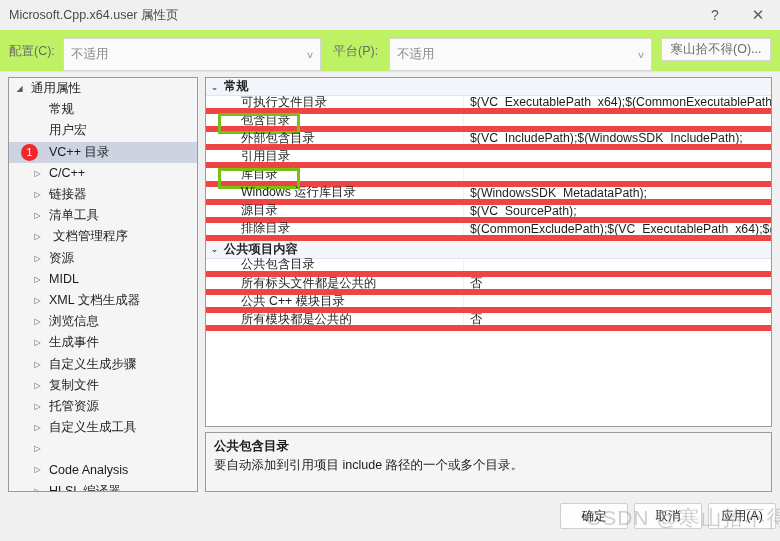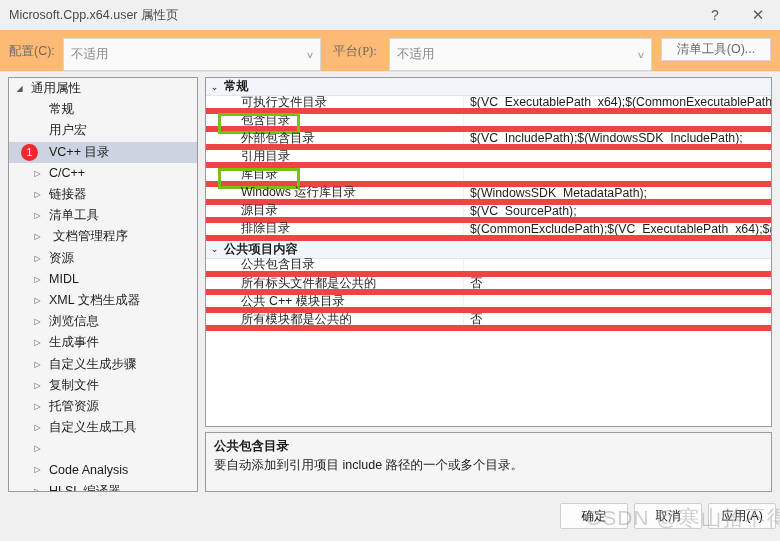--- a/index.html
+++ b/index.html
@@ -39,21 +39,21 @@
     color: #5a5a5a;
     font-size: 14px;
   }
   .titlebar .tbtn.close { font-size: 15px; width: 44px; }
 
   
   .configbar {
     position: absolute;
     left: 0; top: 30px;
     width: 780px; height: 41px;
-    background: #fdba74;
+    background: #bef264;
     border-bottom: 1px solid #e3e3e3;
   }
   .cfg-label {
     position: absolute;
     font-size: 12.5px;
     color: #6b6b6b;
     top: 13px;
   }
   .combo {
     position: absolute;
@@ -242,26 +242,26 @@
   <div class="tbtn">?</div>
   <div class="tbtn close">✕</div>
 </div>
 
 <div class="configbar">
   <div class="cfg-label" style="left:9px;">配置(C):</div>
   <div class="combo" style="left:63px; width:258px;">
     <span class="cval">不适用</span>
     <span class="carrow">∨</span>
   </div>
-  <div class="cfg-label" style="left:333px;font-family:Liberation Serif, serif;">平台(P):</div>
+  <div class="cfg-label" style="left:333px;">平台(P):</div>
   <div class="combo" style="left:389px; width:263px;">
     <span class="cval">不适用</span>
     <span class="carrow">∨</span>
   </div>
-  <div class="pushbtn" style="left:661px; top:8px; width:110px; height:23px;">清单工具(O)...</div>
+  <div class="pushbtn" style="left:661px; top:8px; width:110px; height:23px;">寒山拾不得(O)...</div>
 </div>
 
 <div class="treepanel">
   <div id="tree-container">
       <div class="tnode">
         <span style="width: 4px; flex: 0 0 auto;"></span>
         <span class="glyph">◢</span>
         <span style="margin-left: 5px;">通用属性</span>
       </div>
       <div class="tnode">

